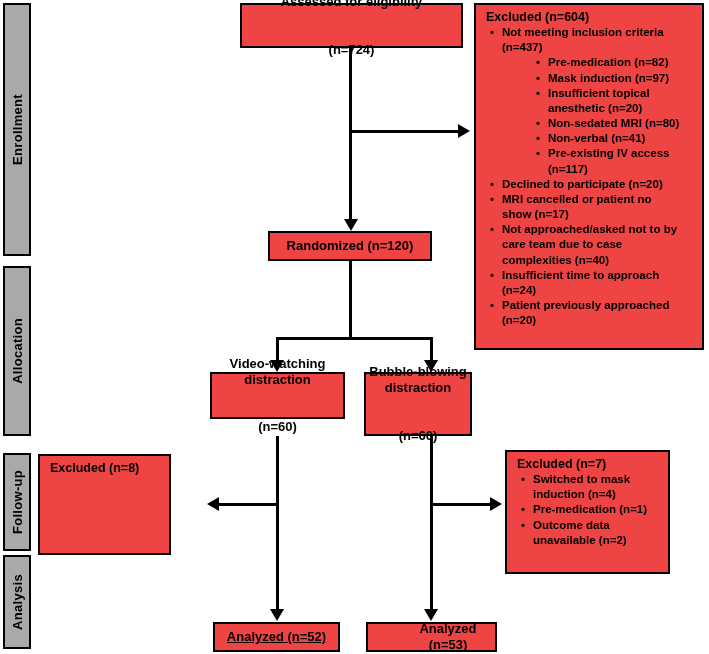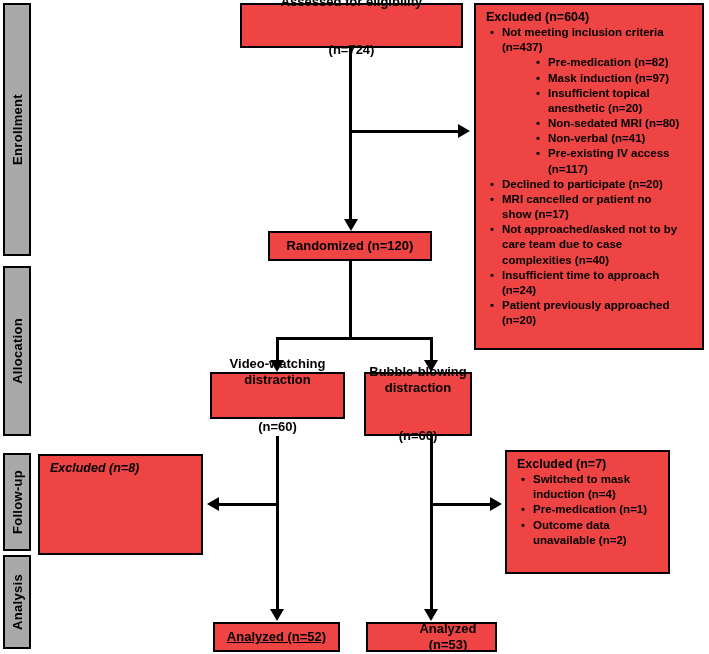--- a/index.html
+++ b/index.html
@@ -94,21 +94,21 @@
 
   <div class="flowbox center-box" style="left:210px; top:372px; width:135px; height:47px;">
     <div>Video-watching distraction</div>
     <div>(n=60)</div>
   </div>
   <div class="flowbox center-box" style="left:364px; top:372px; width:108px; height:64px;">
     <div>Bubble-blowing distraction</div>
     <div>(n=60)</div>
   </div>
 
-  <div class="flowbox listbox" style="left:38px; top:454px; width:165px; height:101px;font-style:italic;">
+  <div class="flowbox listbox" style="left:38px; top:454px; width:133px; height:101px;">
     <div class="box-title">Excluded (n=8)</div>
   </div>
   <div class="flowbox listbox" style="left:505px; top:450px; width:165px; height:124px;">
     <div class="box-title">Excluded (n=7)</div>
     <ul class="blist">
       <li>Switched to mask induction (n=4)</li>
       <li>Pre-medication (n=1)</li>
       <li>Outcome data unavailable (n=2)</li>
     </ul>
   </div>

